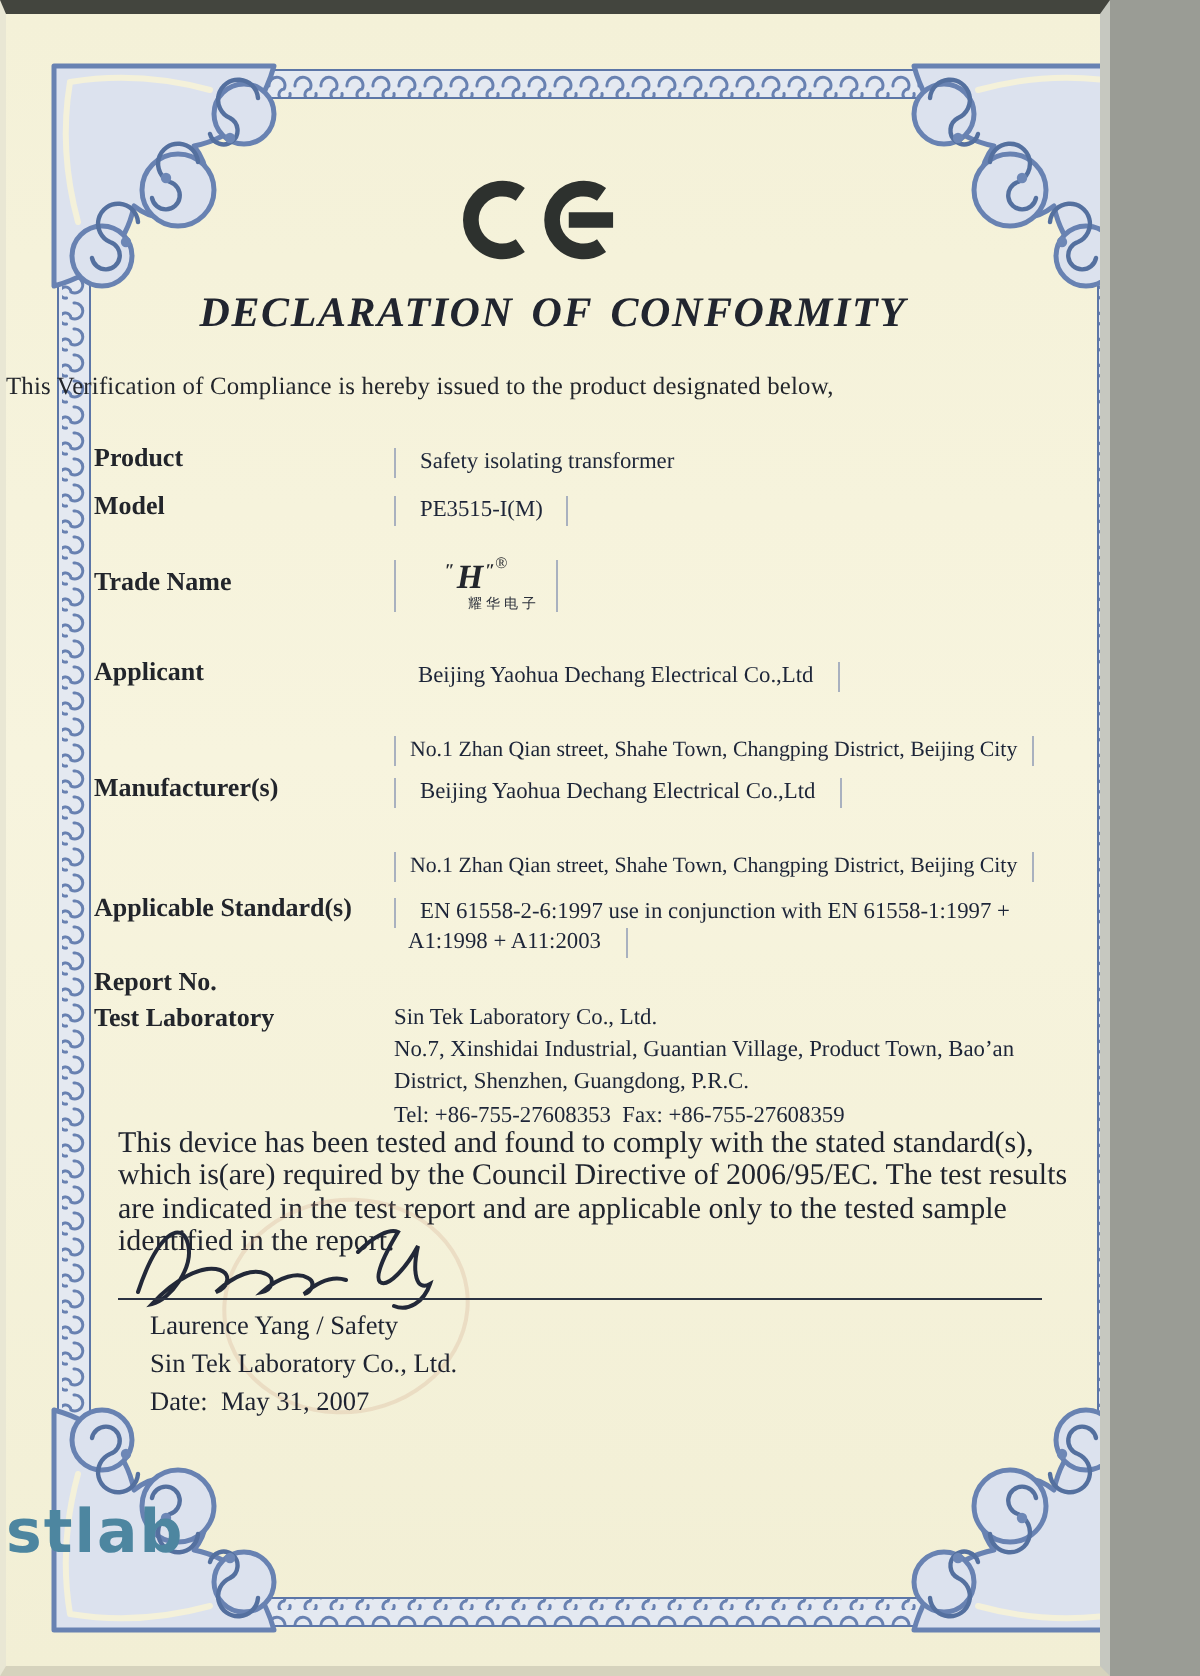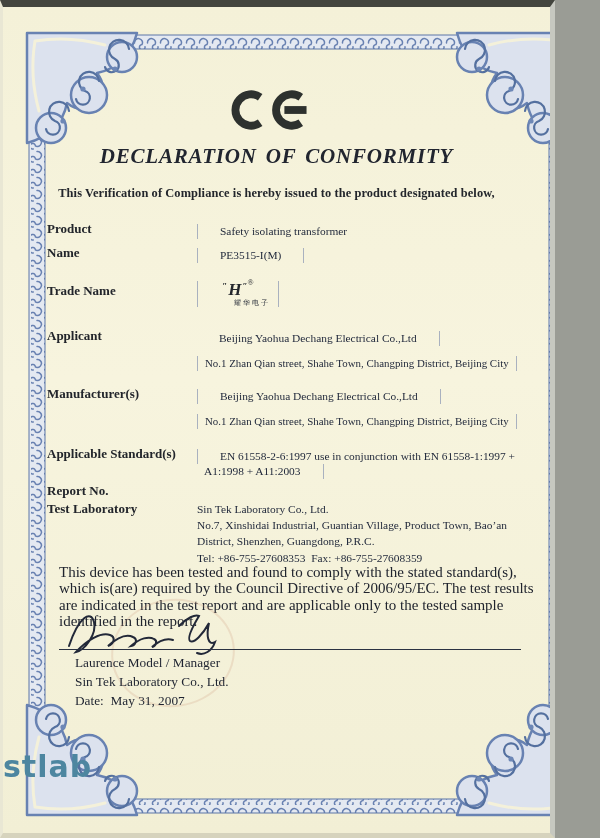--- a/index.html
+++ b/index.html
@@ -10,27 +10,27 @@
     border-right:5px solid #c6c8c0;border-bottom:5px solid #d6d3bd;
     overflow:hidden;
     font-family:"Liberation Serif","DejaVu Serif",serif;color:#1f2433;
   }
   .border-svg{position:absolute;left:0;top:0;}
   .abs{position:absolute;}
   .ce{left:0;right:0;top:79px;text-align:center;}
   .title{left:0;right:0;top:137px;text-align:center;
     font-size:21px;font-weight:bold;font-style:italic;letter-spacing:.8px;
     word-spacing:3px;color:#21252f;}
-  .subtitle{left:0;right:0;top:179px;text-align:center;
-    font-size:12.4px;font-weight:bold;color:#23262c;letter-spacing:.1px;}
+  .subtitle{left:0;right:0;top:179px;text-align:left;
+    font-size:12.4px;font-weight:normal;color:#23262c;letter-spacing:.1px;}
   .row{left:44px;width:492px;display:flex;}
   .lab{width:150px;flex:0 0 150px;font-size:13px;font-weight:bold;color:#22252b;}
   .val{flex:1;min-width:0;}
-  .fv{display:inline-block;font-size:11.4px;color:#1d2538;padding:0 22px;line-height:15px;}
-  .fv.small{font-size:10.9px;}
+  .fv{display:inline-block;font-size:11.4px;color:#1d2538;padding:0 12px;line-height:15px;}
+  .fv.small{font-size:10.9px;margin-top:12px;}
   .fv.blk{display:block;padding:0;}
   .nw{white-space:nowrap;}
   .ml{border-left:1.5px solid #a9b1bf;}
   .mr{border-right:1.5px solid #a9b1bf;}
   .gap9{margin-top:10px;}
   .tl-line{display:block;font-size:11.4px;color:#1d2538;line-height:16.2px;}
   .statement{left:56px;width:486px;top:557px;font-size:15px;line-height:16.4px;
     color:#20242e;}
   .trade-logo{display:inline-flex;flex-direction:column;align-items:center;
     line-height:1;padding:0 8px;}
@@ -99,21 +99,21 @@
   <div class="abs title">DECLARATION OF CONFORMITY</div>
 
   <div class="abs subtitle">This Verification of Compliance is hereby issued to the product designated below,</div>
 
   <div class="abs row" style="top:214px">
     <div class="lab">Product</div>
     <div class="val"><span class="fv ml">Safety isolating transformer</span></div>
   </div>
 
   <div class="abs row" style="top:238px">
-    <div class="lab">Name</div>
+    <div class="lab">Model</div>
     <div class="val"><span class="fv ml mr">PE3515-I(M)</span></div>
   </div>
 
   <div class="abs row" style="top:268px">
     <div class="lab" style="padding-top:8px">Trade Name</div>
     <div class="val">
       <span class="trade-logo ml mr">
         <span class="tl-top">
           <span class="tl-q">″</span>
           <span class="tl-h">H</span>
@@ -164,19 +164,19 @@
 
   <div class="abs statement">This device has been tested and found to comply with the stated standard(s), which is(are) required by the Council Directive of 2006/95/EC. The test results are indicated in the test report and are applicable only to the tested sample identified in the report.</div>
 
   <div class="abs stamp"></div>
 
   <svg class="abs sig-svg" width="200" height="52" viewBox="0 0 200 52">
     <path d="M6,40 C16,10 28,4 31,16 C34,28 22,44 13,46 C24,34 38,26 47,29 C53,31 51,38 45,40 C55,31 64,28 70,31 C75,33 73,39 68,40 C77,32 86,30 91,33 C95,35 93,40 89,41 C97,34 104,32 110,34 M116,20 C124,12 132,8 136,10 C130,20 124,32 127,35 C131,38 140,28 146,17 C143,30 145,40 152,36 C149,45 141,50 134,47" stroke="#222838" stroke-width="2" fill="none" stroke-linecap="round"></path>
   </svg>
   <div class="abs sig-line"></div>
 
-  <div class="abs sig-text s1">Laurence Model / Manager</div>
+  <div class="abs sig-text s1">Laurence Yang / Safety</div>
   <div class="abs sig-text s2">Sin Tek Laboratory Co., Ltd.</div>
   <div class="abs sig-text s3">Date:&nbsp; May 31, 2007</div>
 
   <div class="abs footer-logo">stlab</div>
 
 </div>
 
 </body></html>

